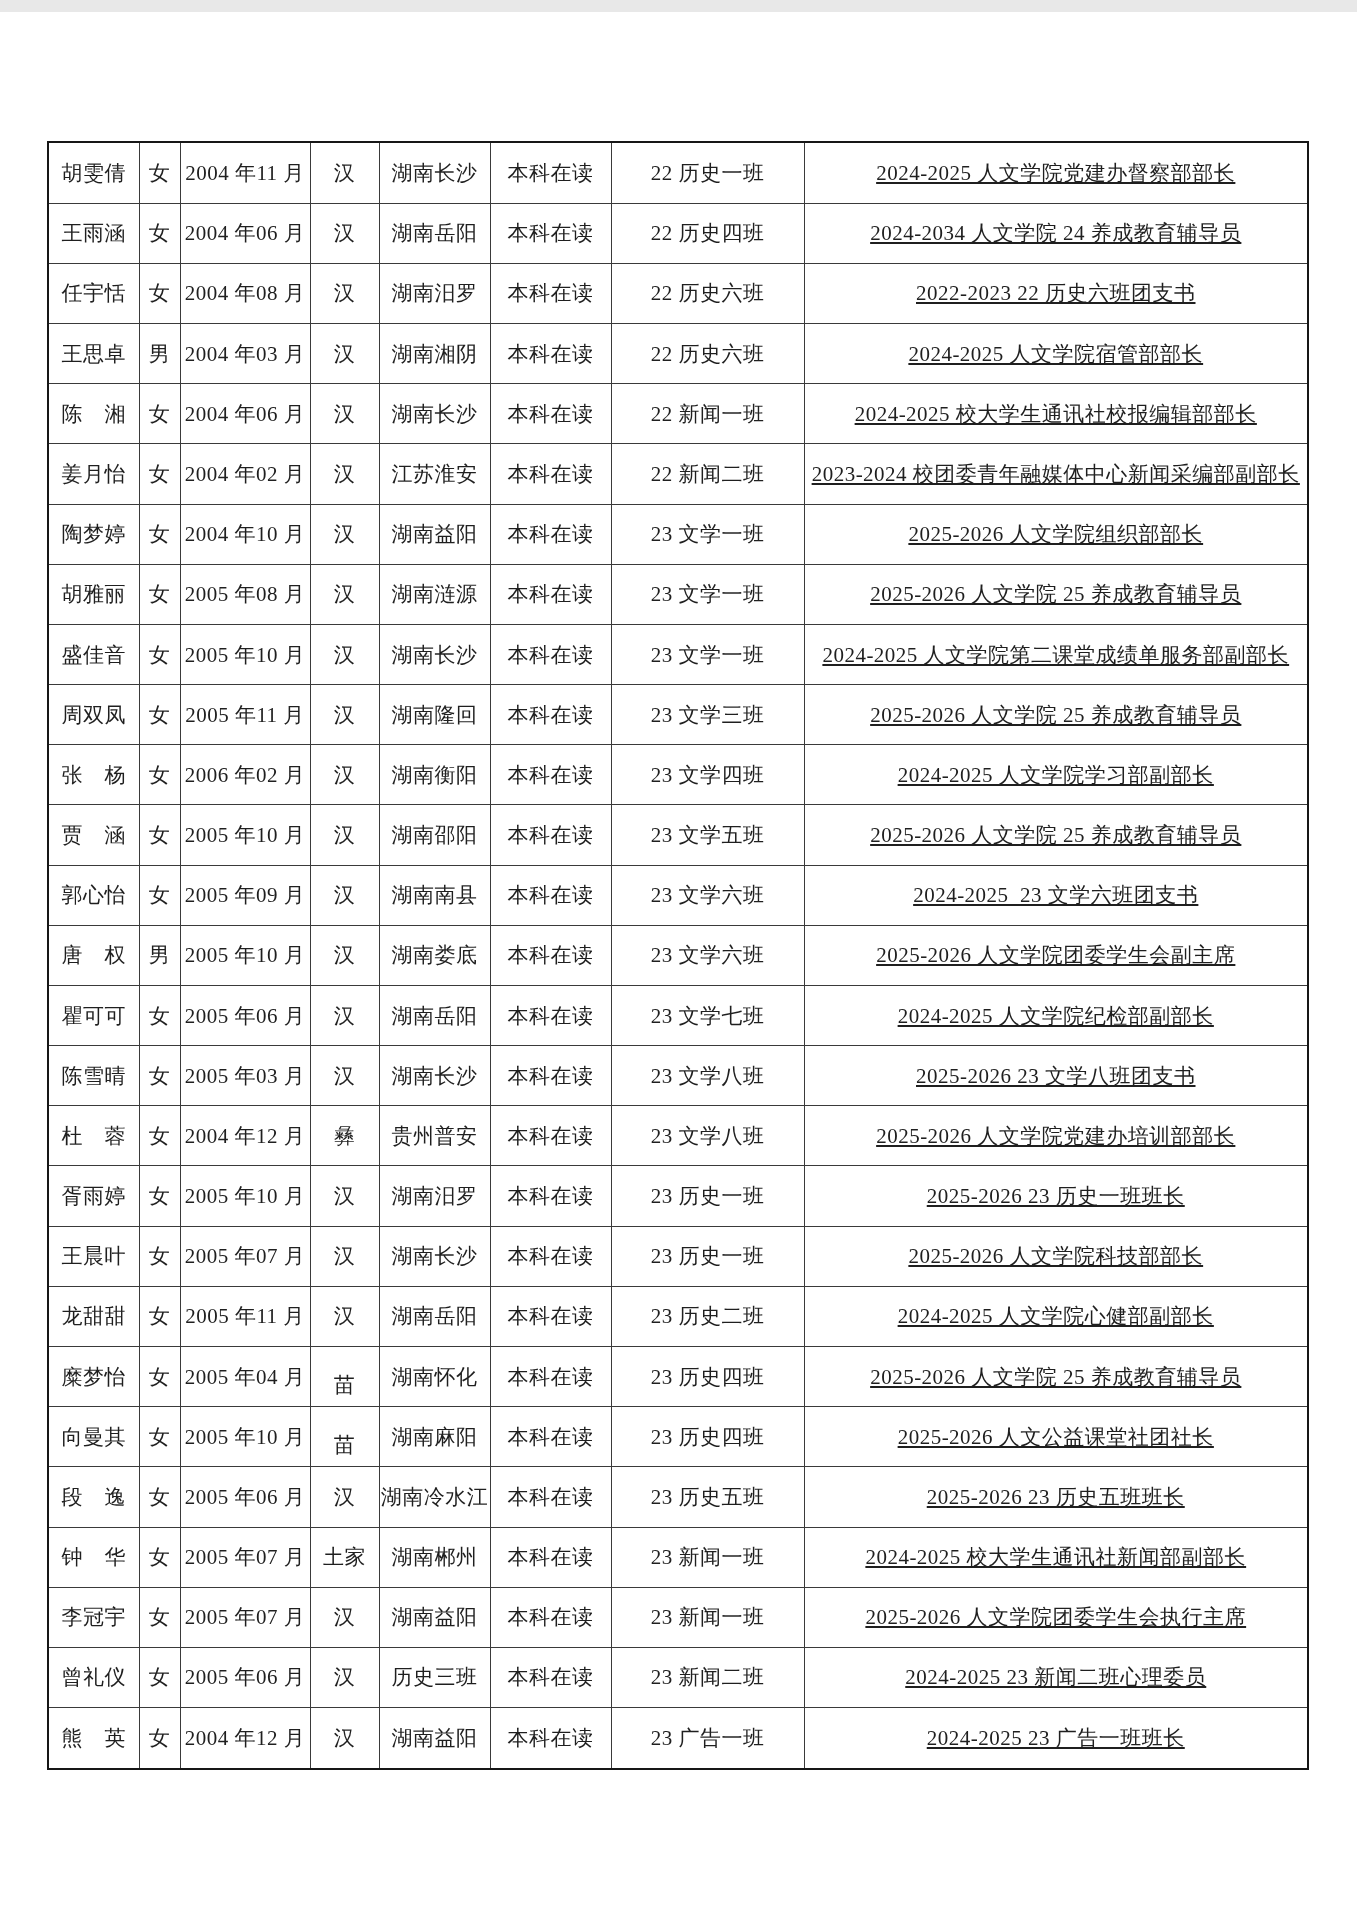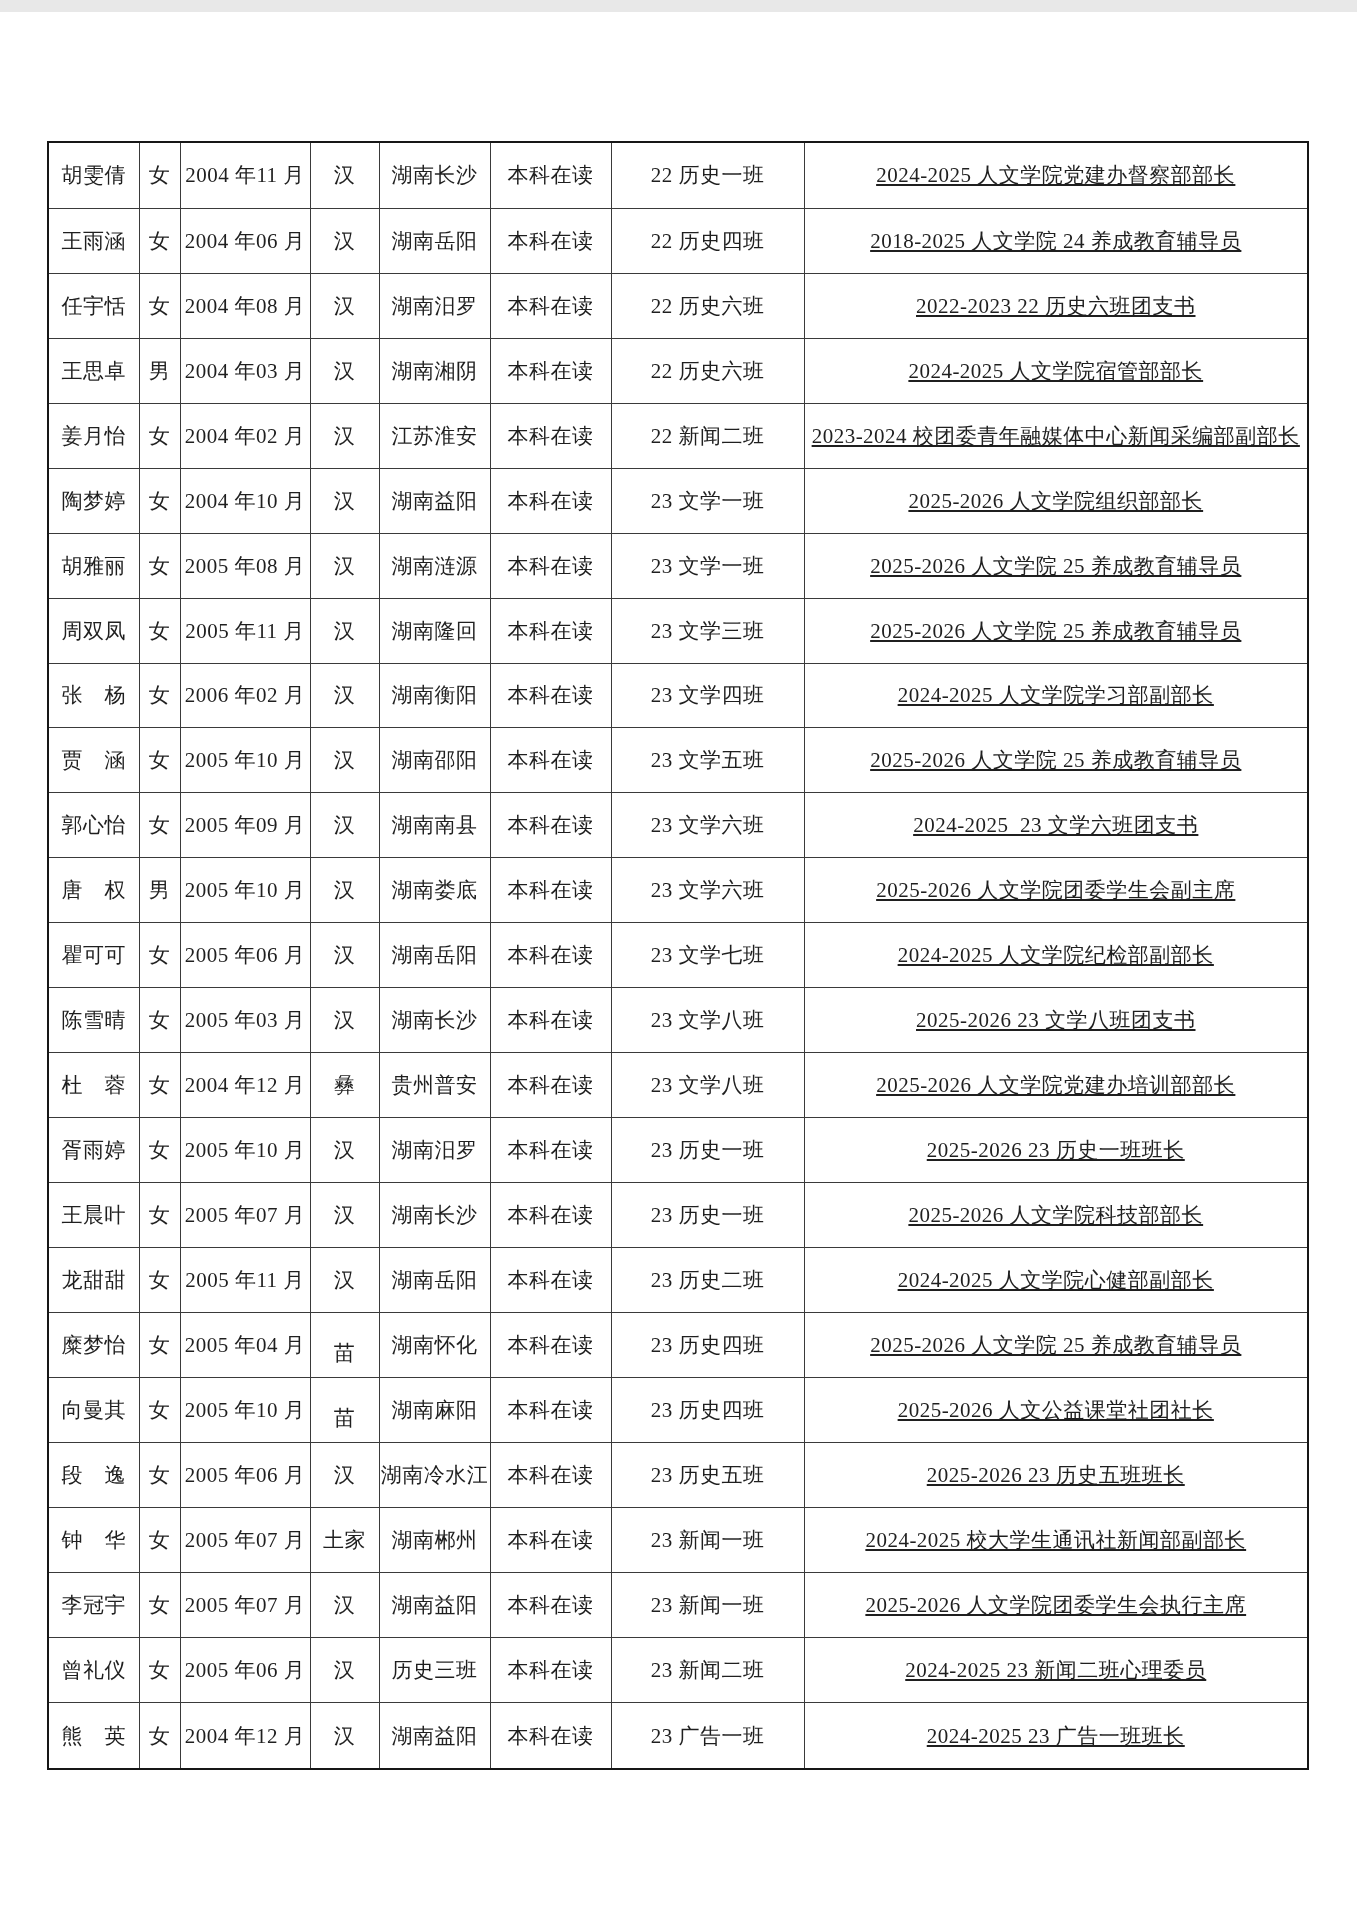--- a/index.html
+++ b/index.html
@@ -71,21 +71,21 @@
           <td class="col-position">2024-2025 人文学院党建办督察部部长</td>
         </tr>
         <tr>
           <td class="col-name">王雨涵</td>
           <td class="col-gender">女</td>
           <td class="col-birth">2004 年06 月</td>
           <td class="col-ethnicity">汉</td>
           <td class="col-hometown">湖南岳阳</td>
           <td class="col-status">本科在读</td>
           <td class="col-class_name">22 历史四班</td>
-          <td class="col-position">2018-2025 人文学院 24 养成教育辅导员</td>
+          <td class="col-position">2024-2034 人文学院 24 养成教育辅导员</td>
         </tr>
         <tr>
           <td class="col-name">任宇恬</td>
           <td class="col-gender">女</td>
           <td class="col-birth">2004 年08 月</td>
           <td class="col-ethnicity">汉</td>
           <td class="col-hometown">湖南汨罗</td>
           <td class="col-status">本科在读</td>
           <td class="col-class_name">22 历史六班</td>
           <td class="col-position">2022-2023 22 历史六班团支书</td>
@@ -94,20 +94,30 @@
           <td class="col-name">王思卓</td>
           <td class="col-gender">男</td>
           <td class="col-birth">2004 年03 月</td>
           <td class="col-ethnicity">汉</td>
           <td class="col-hometown">湖南湘阴</td>
           <td class="col-status">本科在读</td>
           <td class="col-class_name">22 历史六班</td>
           <td class="col-position">2024-2025 人文学院宿管部部长</td>
         </tr>
         <tr>
+          <td class="col-name">陈　湘</td>
+          <td class="col-gender">女</td>
+          <td class="col-birth">2004 年06 月</td>
+          <td class="col-ethnicity">汉</td>
+          <td class="col-hometown">湖南长沙</td>
+          <td class="col-status">本科在读</td>
+          <td class="col-class_name">22 新闻一班</td>
+          <td class="col-position">2024-2025 校大学生通讯社校报编辑部部长</td>
+        </tr>
+        <tr>
           <td class="col-name">姜月怡</td>
           <td class="col-gender">女</td>
           <td class="col-birth">2004 年02 月</td>
           <td class="col-ethnicity">汉</td>
           <td class="col-hometown">江苏淮安</td>
           <td class="col-status">本科在读</td>
           <td class="col-class_name">22 新闻二班</td>
           <td class="col-position">2023-2024 校团委青年融媒体中心新闻采编部副部长</td>
         </tr>
         <tr>
@@ -122,20 +132,30 @@
         </tr>
         <tr>
           <td class="col-name">胡雅丽</td>
           <td class="col-gender">女</td>
           <td class="col-birth">2005 年08 月</td>
           <td class="col-ethnicity">汉</td>
           <td class="col-hometown">湖南涟源</td>
           <td class="col-status">本科在读</td>
           <td class="col-class_name">23 文学一班</td>
           <td class="col-position">2025-2026 人文学院 25 养成教育辅导员</td>
+        </tr>
+        <tr>
+          <td class="col-name">盛佳音</td>
+          <td class="col-gender">女</td>
+          <td class="col-birth">2005 年10 月</td>
+          <td class="col-ethnicity">汉</td>
+          <td class="col-hometown">湖南长沙</td>
+          <td class="col-status">本科在读</td>
+          <td class="col-class_name">23 文学一班</td>
+          <td class="col-position">2024-2025 人文学院第二课堂成绩单服务部副部长</td>
         </tr>
         <tr>
           <td class="col-name">周双凤</td>
           <td class="col-gender">女</td>
           <td class="col-birth">2005 年11 月</td>
           <td class="col-ethnicity">汉</td>
           <td class="col-hometown">湖南隆回</td>
           <td class="col-status">本科在读</td>
           <td class="col-class_name">23 文学三班</td>
           <td class="col-position">2025-2026 人文学院 25 养成教育辅导员</td>

